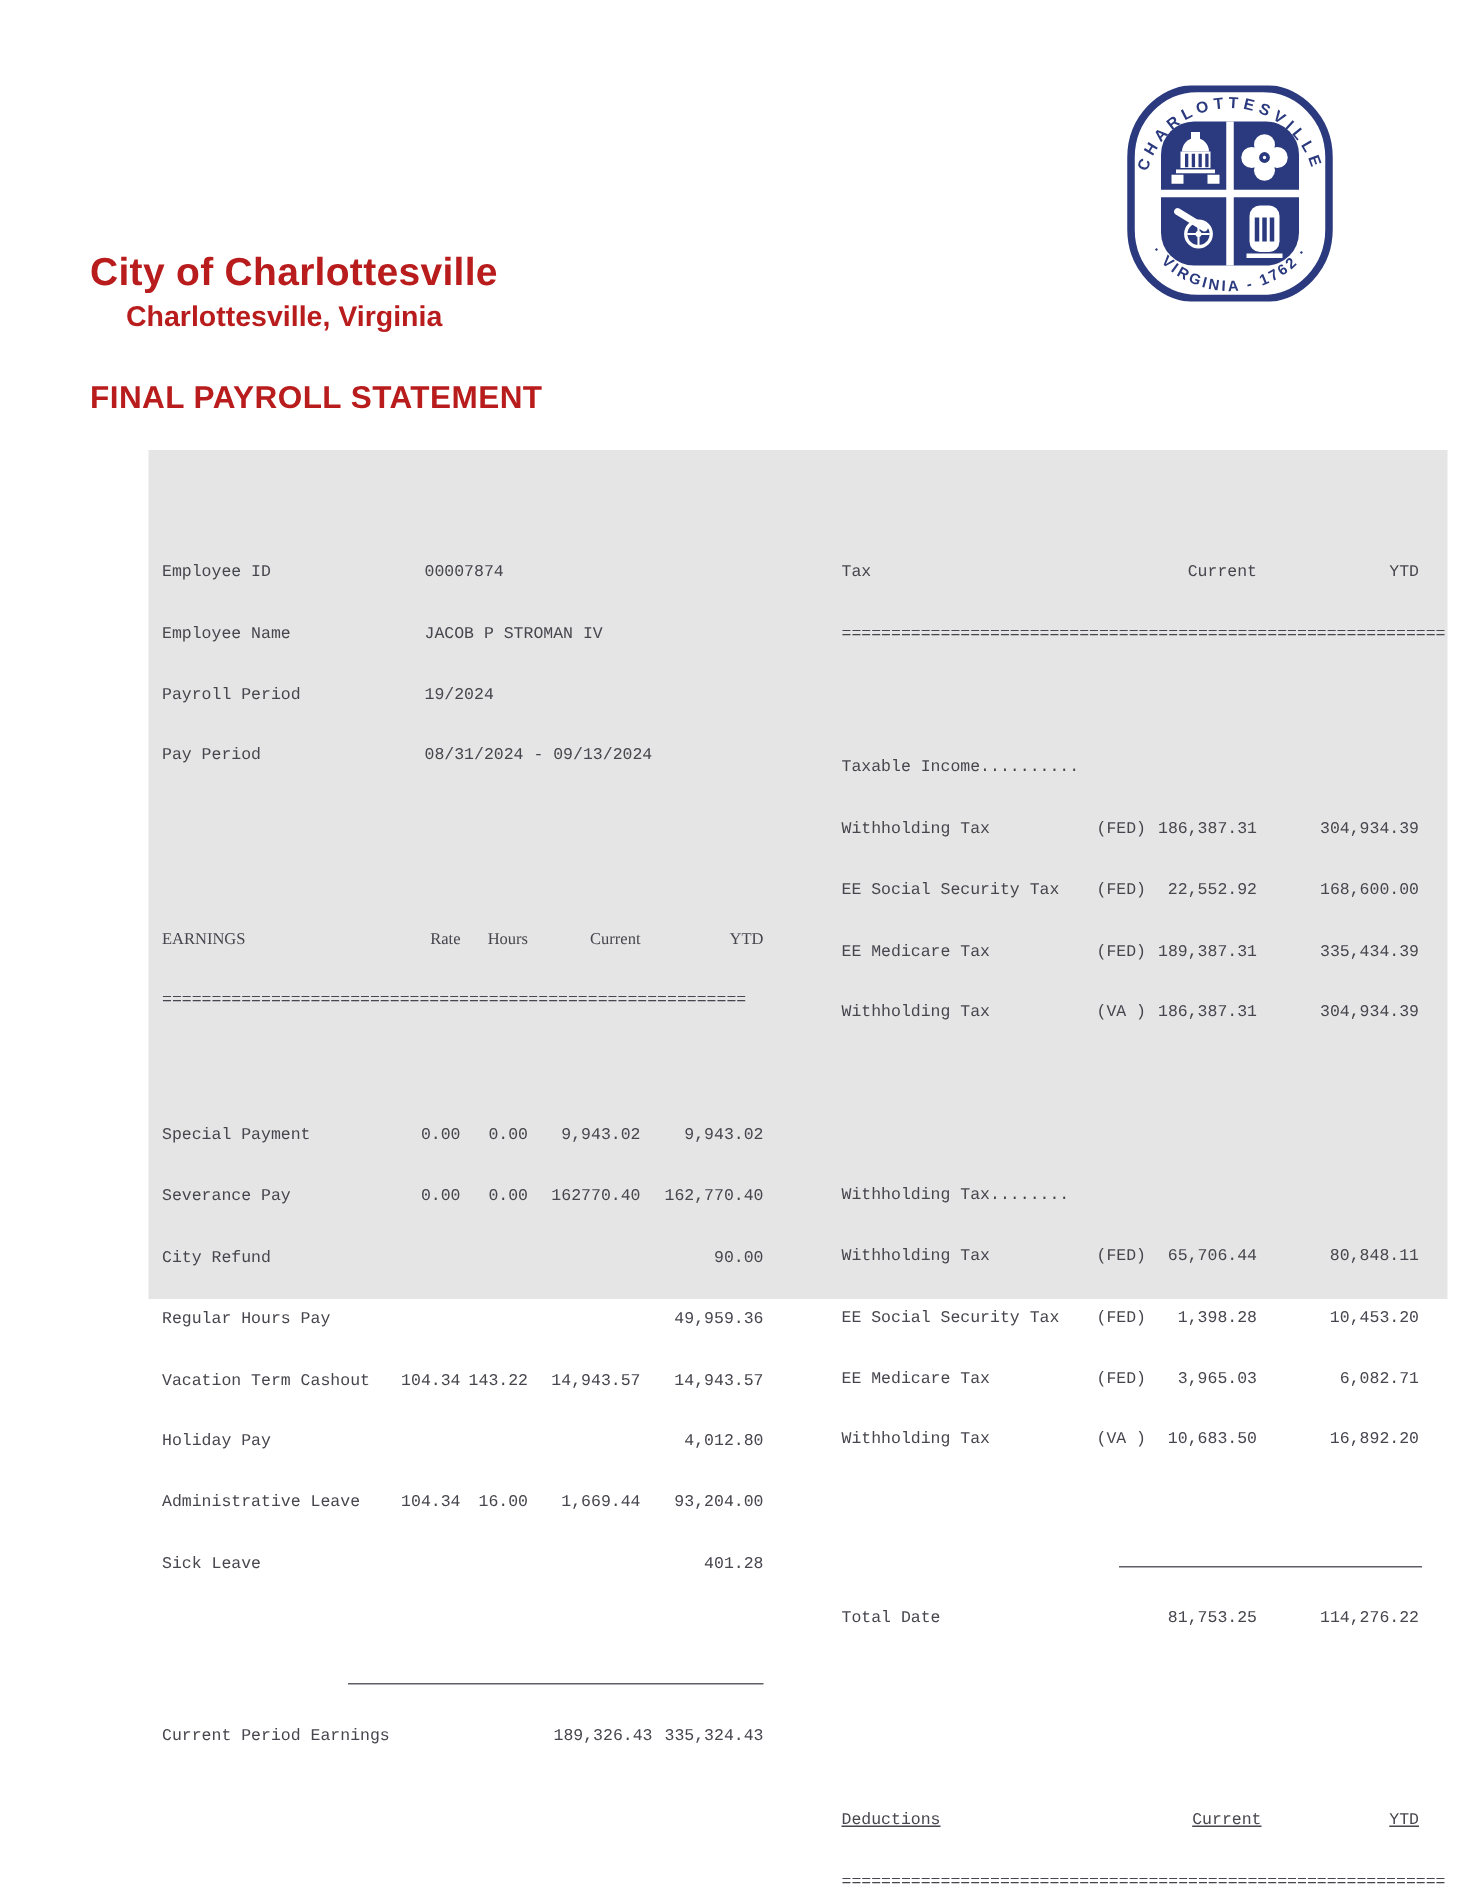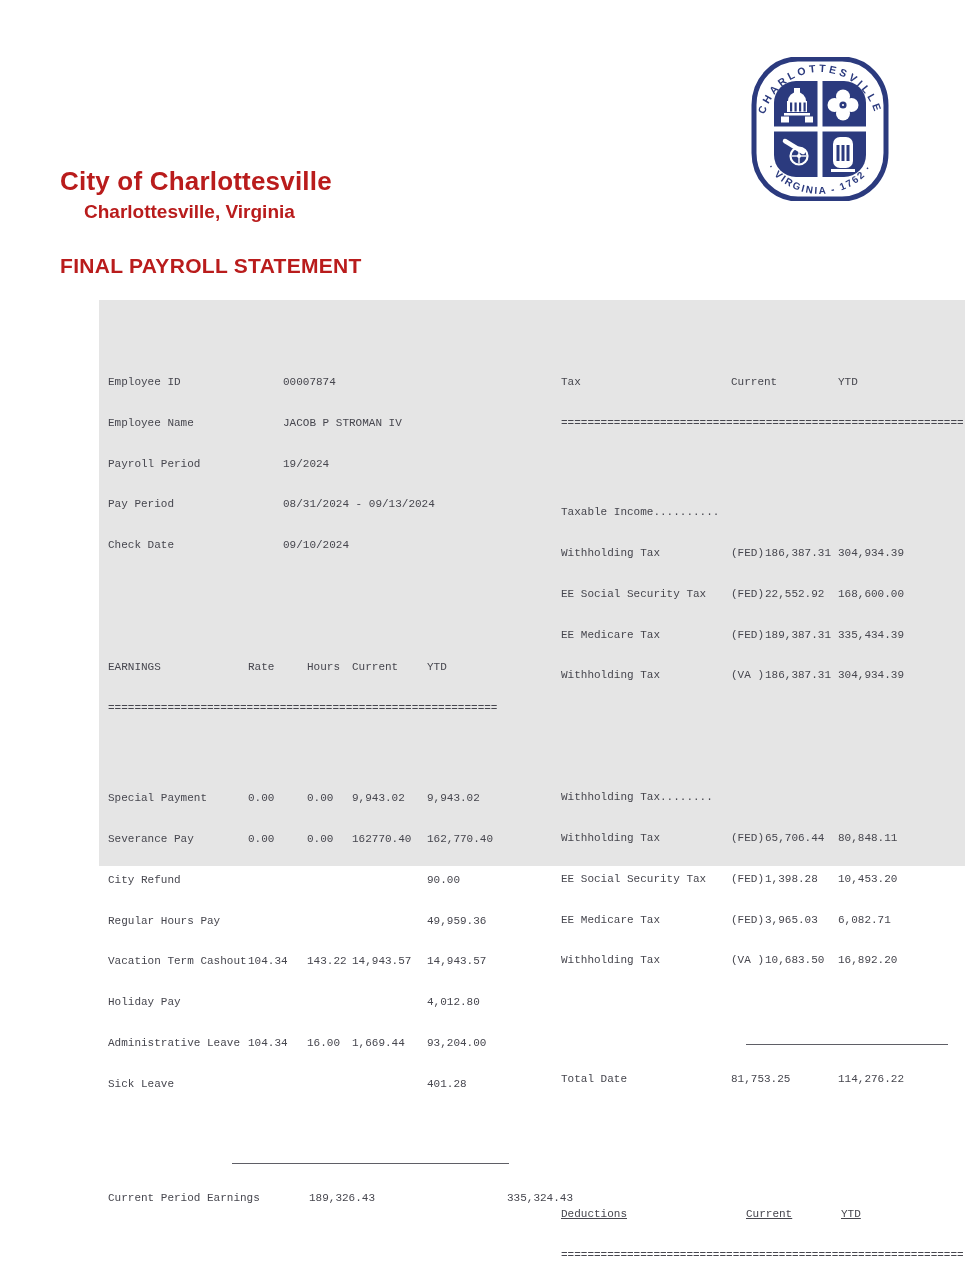--- a/index.html
+++ b/index.html
@@ -9,38 +9,38 @@
   #page-subtitle{left:84px;top:201px;font-size:19px;}
   #statement-title{left:60px;top:254px;font-size:21px;letter-spacing:0.3px;}
   #seal{position:absolute;left:747px;top:57px;width:146px;height:144px;}
 
   .panel{position:absolute;left:57px;top:300px;width:866px;height:566px;background:#e5e5e5;
          box-sizing:border-box;padding:8px 0 0 9px;display:flex;margin-left:42px;}
   .col-left{width:401px;margin-right:52px;flex:none;}
   .col-right{width:403px;flex:none;}
   .mono{font-family:"Liberation Mono",monospace;font-size:11px;line-height:13.6px;
         color:#46464e;white-space:pre;}
-  .r{text-align:left;}
+  .r{text-align:right;}
   .sep{overflow:hidden;height:13.6px;}
 
   
   .ir{display:grid;grid-template-columns:175px 1fr;}
   .er{display:grid;grid-template-columns:140px 59px 45px 75px 82px;}
-  .etr{display:grid;grid-template-columns:165px 162px 74px;gap:36px;}
+  .etr{display:grid;grid-template-columns:165px 162px 74px;}
   .th3{display:grid;grid-template-columns:170px 107px 108px;width:385px;}
   .tr4{display:grid;grid-template-columns:170px 34px 73px 108px;width:385px;}
   .dr{display:grid;grid-template-columns:185px 95px 105px;width:385px;text-decoration:underline;}
 
   
   .ol{border-top:1px solid #5f5f66;height:0;}
   .ol-earn{margin:4px 0 1px 124px;width:277px;}
   .ol-tax{margin:8px 0 1px 185px;width:202px;}
 
   
-  .earn-head{margin-top:13px;}
+  .earn-head{margin-top:13px;font-family:Liberation Serif, serif;}
   .earn-rows{margin-top:9px;}
   .tax-g1{margin-top:8px;}
   .tax-g2{margin-top:13px;}
   .ded-block{margin-top:26px;}
 </style>
 </head>
 <body>
 
 <div id="page-title" class="hdr">City of Charlottesville</div>
 <div id="page-subtitle" class="hdr">Charlottesville, Virginia</div>
@@ -113,23 +113,20 @@
       </div>
       <div class="ir">
         <span>Employee Name</span><span>JACOB P STROMAN IV</span>
       </div>
       <div class="ir">
         <span>Payroll Period</span><span>19/2024</span>
       </div>
       <div class="ir">
         <span>Pay Period</span><span>08/31/2024 - 09/13/2024</span>
       </div>
-      <div class="ir">
-        <span>Check Date</span><span>09/10/2024</span>
-      </div>
     </div>
 
     <div>
       <div class="er earn-head">
         <span>EARNINGS</span>
         <span class="r">Rate</span>
         <span class="r">Hours</span>
         <span class="r">Current</span>
         <span class="r">YTD</span>
       </div>

